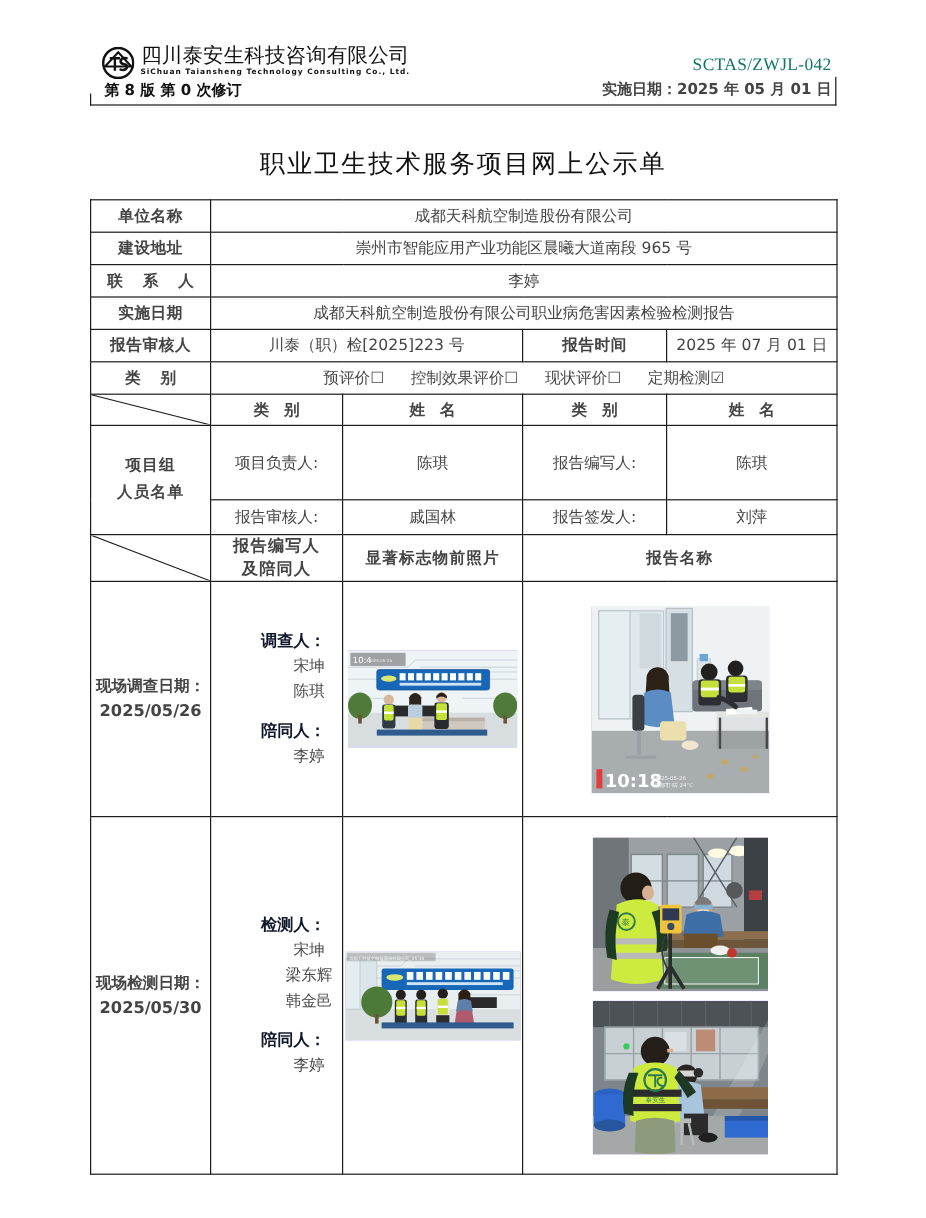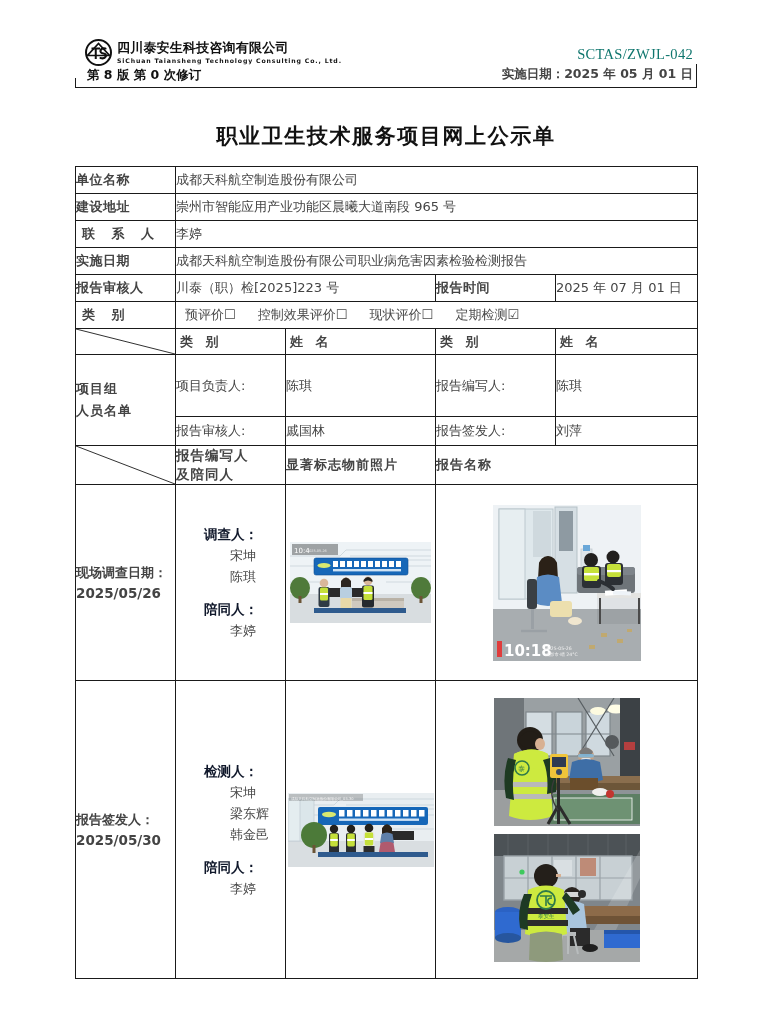--- a/index.html
+++ b/index.html
@@ -47,26 +47,27 @@
     margin-right: 5px;
     margin-top: 1px;
   }
   .logo-text {
     display: flex;
     flex-direction: column;
     justify-content: flex-start;
   }
   .logo-cn {
     font-family: "DejaVu Sans", "Liberation Sans", sans-serif;
-    font-size: 13px;
-    font-weight: 700;
+    font-size: 17px;
+    font-weight: 400;
     letter-spacing: 0.2px;
     line-height: 19px;
     white-space: nowrap;
     color: #111;
+    text-align: center;
   }
   .logo-en {
     font-family: "DejaVu Sans", "Liberation Sans", sans-serif;
     font-size: 6.2px;
     font-weight: 700;
     letter-spacing: 0.85px;
     line-height: 8px;
     white-space: nowrap;
     color: #111;
     transform: scaleX(1.0);
@@ -121,40 +122,40 @@
     top: 26px;
     width: 1.3px;
     height: 24px;
     background: #1a1a1a;
   }
 
   
   .title {
     text-align: center;
     font-size: 21px;
-    font-weight: 700;
+    font-weight: 400;
     letter-spacing: 1.6px;
     margin-top: 22px;
     margin-bottom: 16px;
     color: #111;
     font-family: "DejaVu Sans", "Liberation Sans", sans-serif;
   }
 
   
   table.main {
     width: 622px;
     border-collapse: collapse;
     table-layout: fixed;
     margin: 0;
   }
   table.main td {
     border: 1.1px solid #1a1a1a;
     padding: 0;
     vertical-align: middle;
-    text-align: left;
+    text-align: center;
     font-size: 13px;
     color: #444;
     font-family: "DejaVu Sans", "Liberation Sans", sans-serif;
   }
   .lbl {
     font-weight: 700;
     color: #111;
     font-size: 13.5px;
     letter-spacing: 0.5px;
   }
@@ -524,21 +525,21 @@
                 <text x="52" y="145" font-family="DejaVu Sans, sans-serif" font-size="4.6" fill="#f0f0f0">2025-05-26</text>
                 <text x="52" y="151" font-family="DejaVu Sans, sans-serif" font-size="4.6" fill="#f0f0f0">成都市·晴 24°C</text>
               </svg>
             </div>
           </div>
         </td>
       </tr>
 
       <tr style="height:298px">
         <td class="date-cell">
-          <div>报告签发人：</div>
+          <div>现场检测日期：</div>
           <div class="dnum">2025/05/30</div>
         </td>
         <td class="people-cell">
           <span class="ptitle">检测人：</span>
           <span class="pname">宋坤</span>
           <span class="pname">梁东辉</span>
           <span class="pname">韩金邑</span>
           <span class="gap"></span>
           <span class="ptitle">陪同人：</span>
           <span class="pname">李婷</span>

